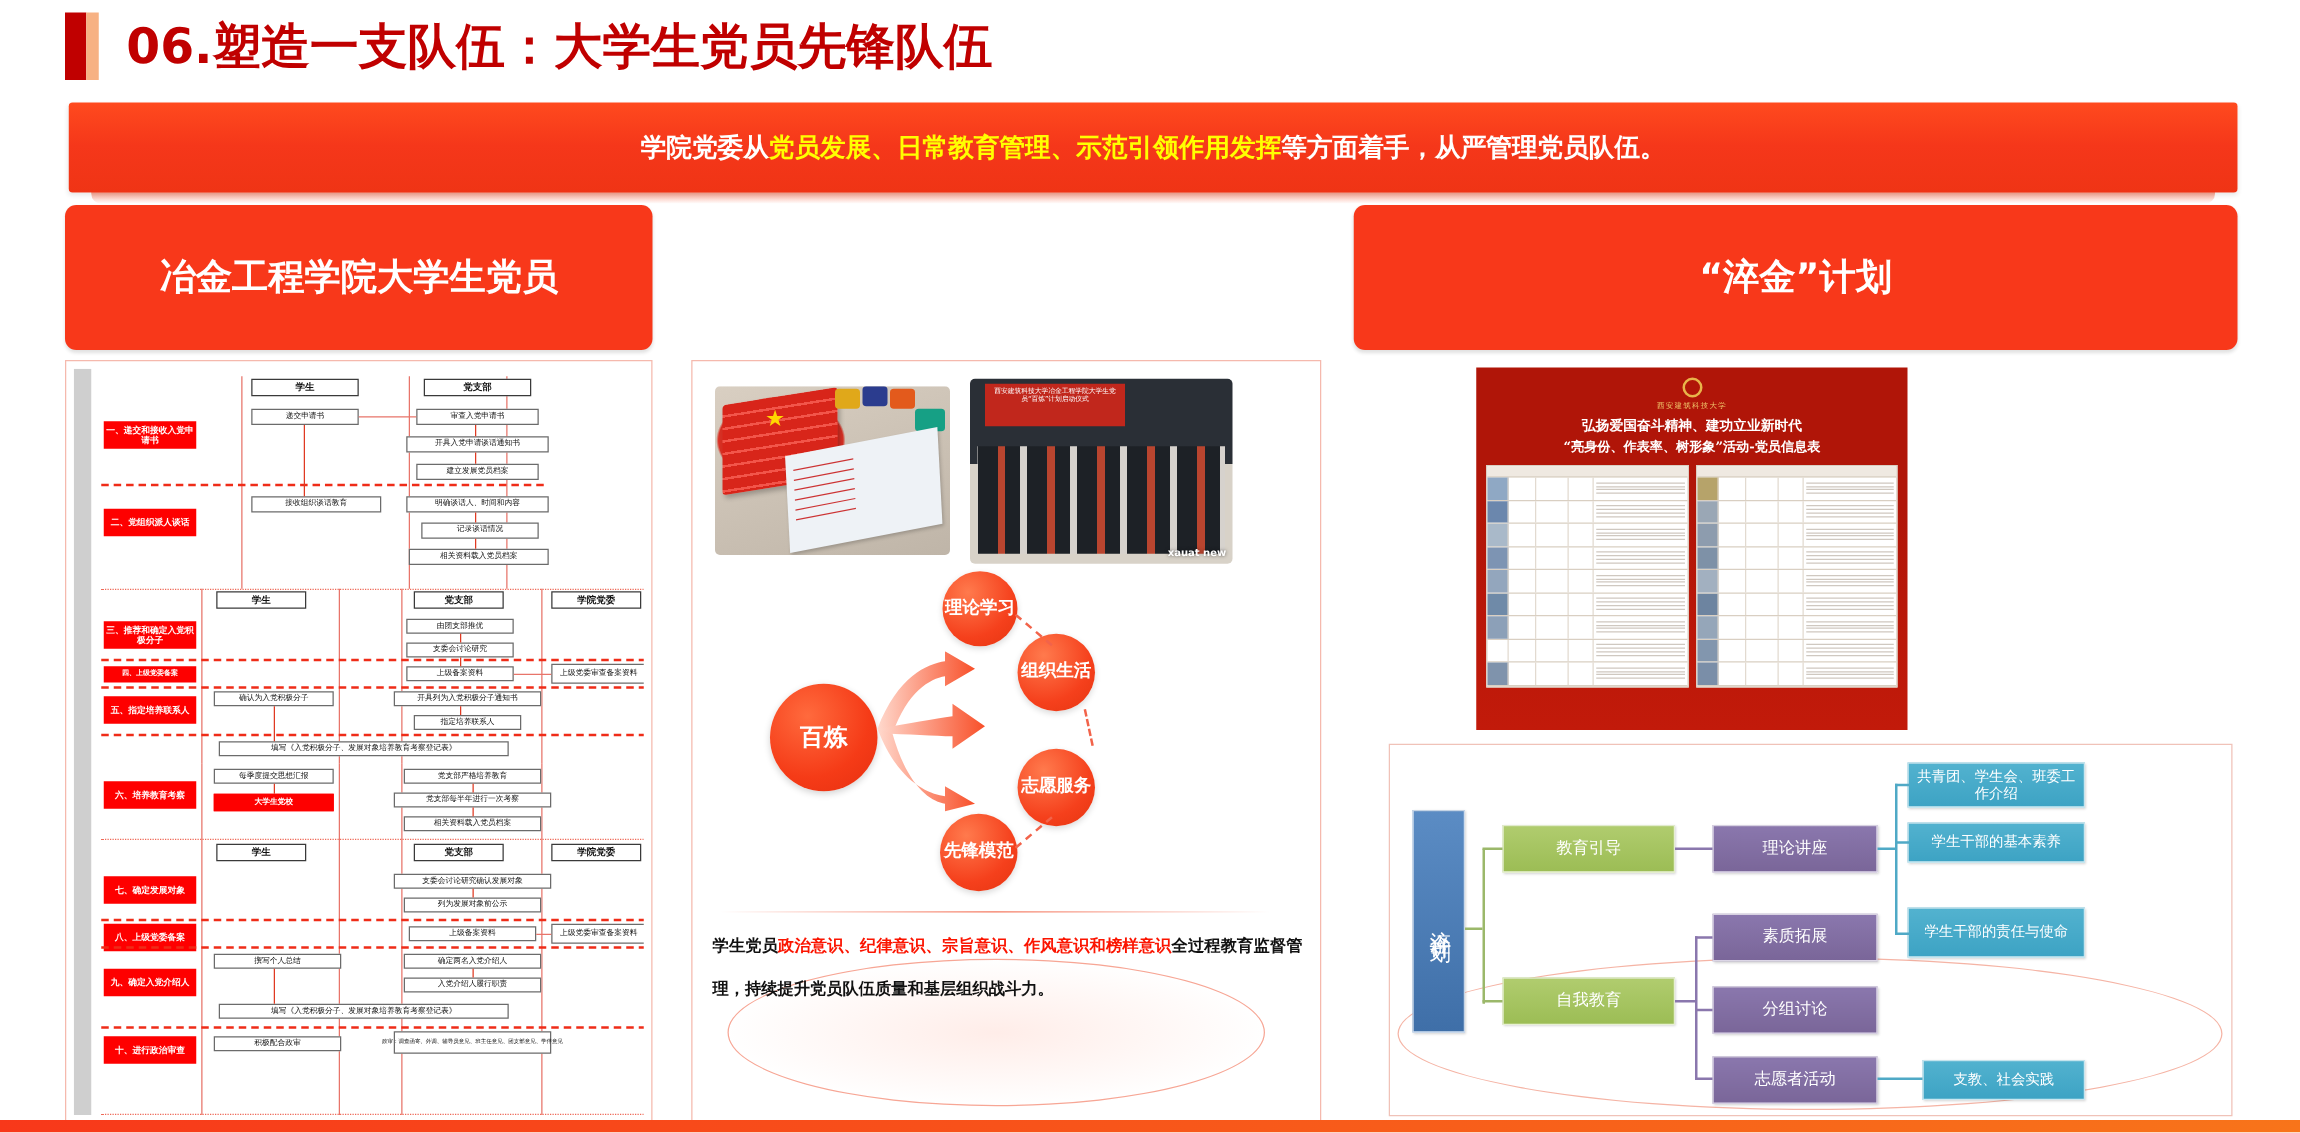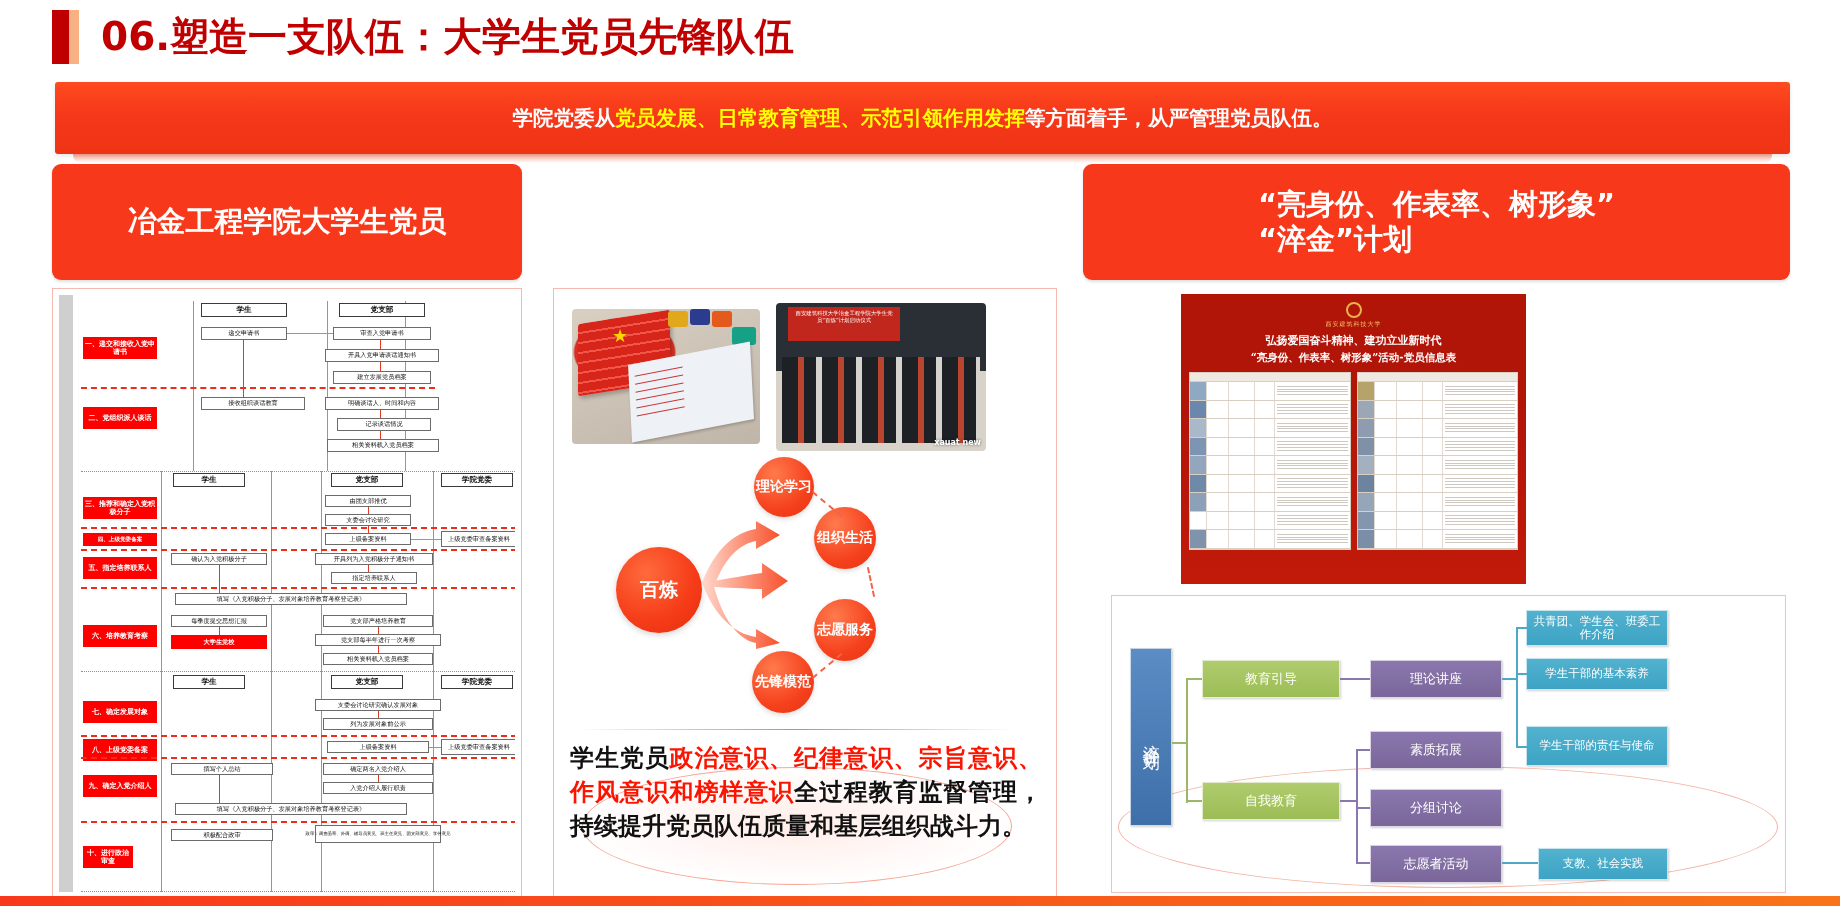--- a/index.html
+++ b/index.html
@@ -126,21 +126,21 @@
     position:absolute; border-radius:50%; color:#fff; font-weight:bold; font-size:14px;
     display:flex; align-items:center; justify-content:center; text-align:center; line-height:1.1;
     background: radial-gradient(circle at 34% 28%, #ff7a4d 0%, #f5401c 62%, #e53410 100%);
     font-family:"DejaVu Sans",sans-serif; box-shadow: 0 2px 5px rgba(0,0,0,.15);
   }
   .dashline { position:absolute; height:0; border-top:2px dashed #f2634a; }
 
   .bl-divider { position:absolute; left:22px; top:440px; width:440px; height:1px;
     background: linear-gradient(90deg, rgba(244,120,95,0), #f4785f, rgba(244,120,95,0)); }
   .bl-caption { position:absolute; left:16px; top:452px; width:472px;
-    font-size:24px; font-weight:bold; color:#111; line-height:34px; text-align:justify;
+    font-size:13px; font-weight:bold; color:#111; line-height:34px; text-align:justify;
     font-family:"DejaVu Sans",sans-serif; }
   .bl-caption .r { color:#fb1400; }
   .bl-ellipse { position:absolute; left:28px; top:478px; width:430px; height:118px;
     border:1px solid #f7a695; border-radius:50%;
     background: radial-gradient(ellipse at center, rgba(255,222,214,.55), rgba(255,255,255,0) 72%); }
 
   
   #card3 { left: 1083px; top: 164px; width: 707px; height: 735px; }
   #card3 .card-head { width: 707px; height: 116px; }
   #card3 .card-head-text { font-size: 29px; }
@@ -290,21 +290,21 @@
         <div class="fnode" style="left:96px; top:468px; width:102px; height:12px;">撰写个人总结</div>
         <div class="fnode" style="left:248px; top:468px; width:110px; height:12px;">确定两名入党介绍人</div>
         <div class="fnode" style="left:248px; top:487px; width:110px; height:12px;">入党介绍人履行职责</div>
         <div class="fnode" style="left:100px; top:508px; width:232px; height:12px;">填写《入党积极分子、发展对象培养教育考察登记表》</div>
         <div class="fnode" style="left:96px; top:534px; width:102px; height:12px;">积极配合政审</div>
         <div class="fnode" style="left:240px; top:530px; width:126px; height:18px; font-size:4.4px;">政审：调查函寄、外调、辅导员意见、班主任意见、团支部意见、学伴意见</div>
 
         <div class="fstage" style="left:8px; top:406px; width:74px; height:22px;">七、确定发展对象</div>
         <div class="fstage" style="left:8px; top:444px; width:74px; height:22px;">八、上级党委备案</div>
         <div class="fstage" style="left:8px; top:480px; width:74px; height:22px;">九、确定入党介绍人</div>
-        <div class="fstage" style="left:8px; top:534px; width:50px; height:22px;margin-top:17px;">十、进行政治审查</div>
+        <div class="fstage" style="left:8px; top:534px; width:74px; height:22px;">十、进行政治审查</div>
         <div class="fdash" style="left:6px; top:440px; width:436px;"></div>
         <div class="fdash" style="left:6px; top:462px; width:436px;"></div>
         <div class="fdash" style="left:6px; top:526px; width:436px;"></div>
         <div class="fconn" style="left:303px; top:416px; height:7px;"></div>
         <div class="fconn" style="left:303px; top:480px; height:7px;"></div>
         <div class="fconn" style="left:144px; top:480px; height:28px;"></div>
         <div class="fhline" style="left:354px; top:452px; width:12px;"></div>
         <div class="fdot" style="left:6px; top:596px; width:436px;"></div>
       </div>
     </div>
@@ -367,21 +367,20 @@
     <div class="bl-ellipse"></div>
     <div class="bl-caption">
       <span>学生党员</span><span class="r">政治意识、纪律意识、宗旨意识、作风意识和榜样意识</span><span>全过程教育监督管理，持续提升党员队伍质量和基层组织战斗力。</span>
     </div>
   </div>
 </div>
 
 <div class="card" id="card3">
   <div class="card-head">
     <div class="card-head-text">
-      <div>“亮身份、作表率、树形象”</div>
       <div>“淬金”计划</div>
     </div>
   </div>
   <div class="card-body">
 
     <div class="poster">
       <div class="logo"></div>
       <div class="uni">西安建筑科技大学</div>
       <div class="p1">弘扬爱国奋斗精神、建功立业新时代</div>
       <div class="p2">“亮身份、作表率、树形象”活动-党员信息表</div>

